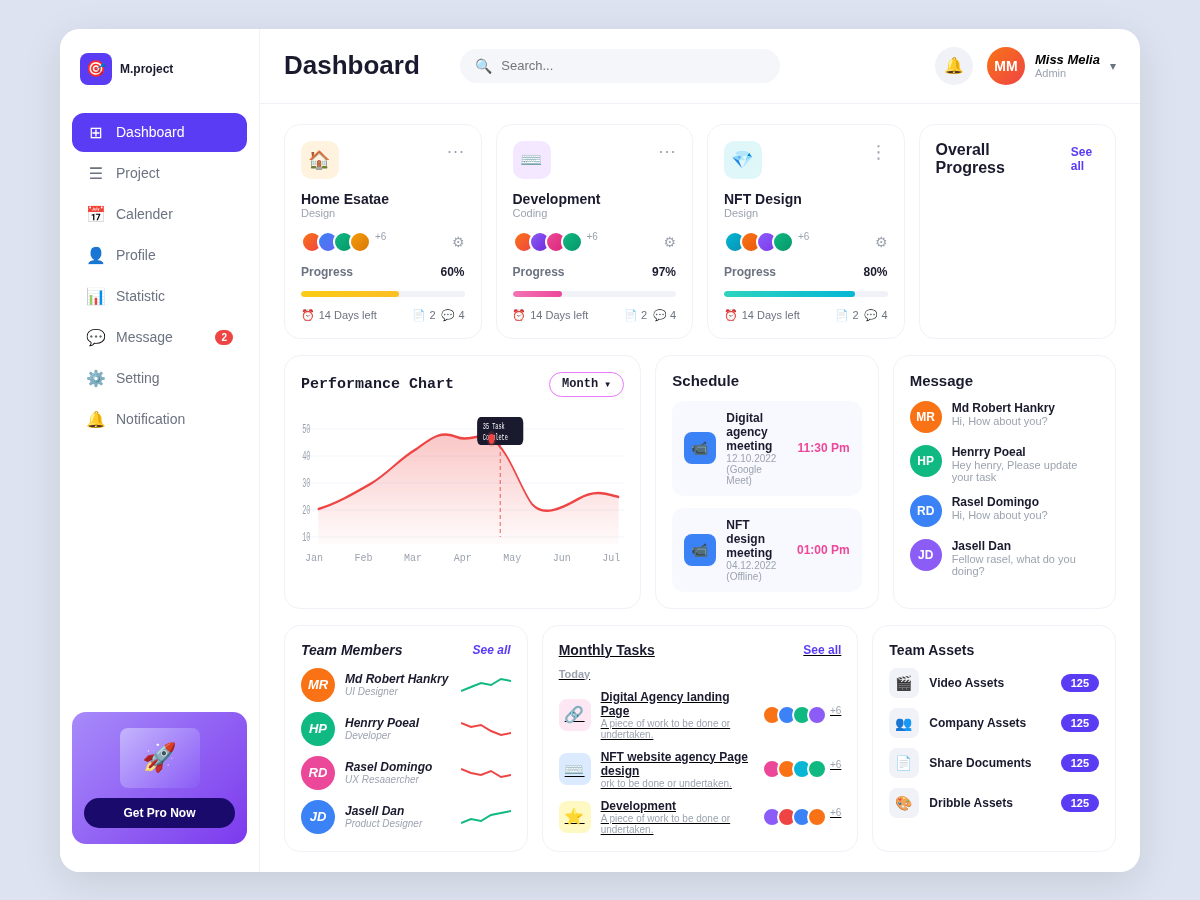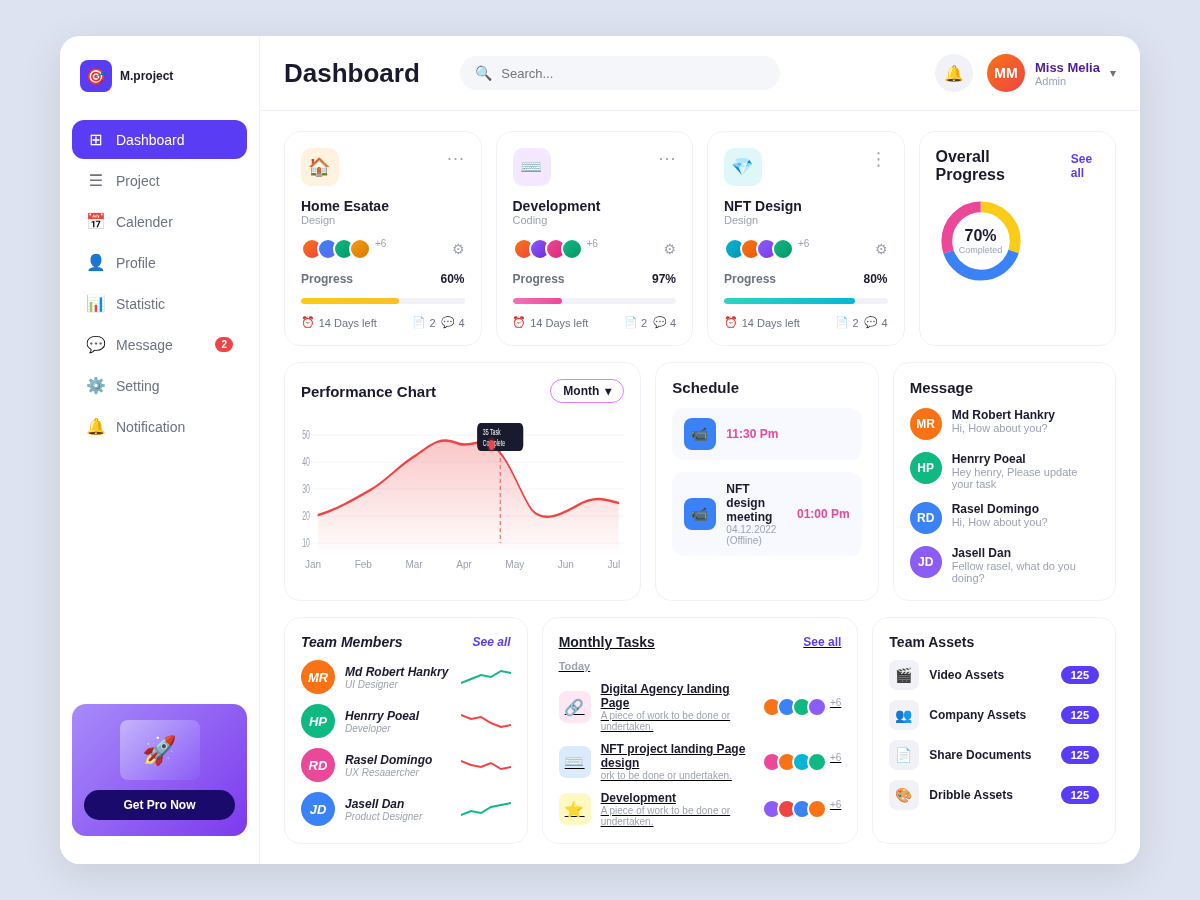--- a/index.html
+++ b/index.html
@@ -103,21 +103,21 @@
       cursor: pointer; font-size: 16px;
     }
     .user-info { display: flex; align-items: center; gap: 10px; }
     .avatar {
       width: 38px; height: 38px; border-radius: 50%;
       background: linear-gradient(135deg, #f97316, #ef4444);
       display: flex; align-items: center; justify-content: center;
       color: #fff; font-weight: 700; font-size: 14px;
     }
     .user-details { display: flex; flex-direction: column; }
-    .user-name { font-size: 13px; font-weight: 700; color: #4c1d95; }
+    .user-name { font-size: 13px; font-weight: 700; color: #000000; font-style: italic; }
     .user-role { font-size: 11px; color: #9ca3af; }
     .chevron { color: #6b7280; font-size: 12px; }
 
     
     .dashboard { flex: 1; padding: 20px 24px; overflow-y: auto; display: flex; flex-direction: column; gap: 16px; }
 
     
     .row1 { display: grid; grid-template-columns: 1fr 1fr 1fr 1fr; gap: 14px; }
     .project-card {
       background: #fff; border: 1px solid #f0f2f8; border-radius: 16px;
@@ -185,20 +185,21 @@
     .donut-pct { font-size: 16px; font-weight: 800; color: #1a1a2e; }
     .donut-label { font-size: 9px; color: #9ca3af; }
 
     
     .row2 { display: grid; grid-template-columns: 1.6fr 1fr 1fr; gap: 14px; }
 
     
     .chart-card {
       background: #fff; border: 1px solid #f0f2f8; border-radius: 16px;
       padding: 16px;
+      font-family: Liberation Mono, monospace;
     }
     .chart-header { display: flex; justify-content: space-between; align-items: center; margin-bottom: 12px; }
     .chart-title { font-size: 15px; font-weight: 800; color: #1a1a2e; }
     .month-select {
       display: flex; align-items: center; gap: 6px;
       background: #fff; border: 1.5px solid #e879f9; border-radius: 20px;
       padding: 4px 12px; font-size: 12px; color: #1a1a2e; font-weight: 600; cursor: pointer;
     }
     .chart-area { height: 140px; position: relative; }
     .chart-svg { width: 100%; height: 100%; }
@@ -498,36 +499,20 @@
             </div>
           </div>
         </div>
 
         <div class="overall-card">
           <div class="overall-header">
             <span class="overall-title">Overall Progress</span>
             <span class="see-all">See all</span>
           </div>
           <div class="overall-body">
-            <div class="donut-wrap">
-              <svg viewBox="0 0 100 100">
-
-                <circle cx="50" cy="50" r="38" fill="none" stroke="#f0f2f8" stroke-width="12"></circle>
-
-                <circle cx="50" cy="50" r="38" fill="none" stroke="#facc15" stroke-width="12" stroke-dasharray="71.5 167.5" stroke-dashoffset="0" transform="rotate(-90 50 50)"></circle>
-
-                <circle cx="50" cy="50" r="38" fill="none" stroke="#3b82f6" stroke-width="12" stroke-dasharray="95 144" stroke-dashoffset="-71.5" transform="rotate(-90 50 50)"></circle>
-
-                <circle cx="50" cy="50" r="38" fill="none" stroke="#ec4899" stroke-width="12" stroke-dasharray="71.5 167.5" stroke-dashoffset="-166.5" transform="rotate(-90 50 50)"></circle>
-              </svg>
-              <div class="donut-center">
-                <div class="donut-pct">70%</div>
-                <div class="donut-label">Completed</div>
-              </div>
-            </div>
           </div>
         </div>
       </div>
 
       <div class="row2">
 
         <div class="chart-card">
           <div class="chart-header">
             <span class="chart-title">Performance Chart</span>
             <div class="month-select">
@@ -578,20 +563,24 @@
               <span>May</span>
               <span>Jun</span>
               <span>Jul</span>
           </div>
         </div>
 
         <div class="schedule-card">
           <span class="schedule-title">Schedule</span>
           <div class="schedule-item">
             <div class="schedule-icon-wrap">📹</div>
+            <div class="schedule-info">
+              <div class="schedule-name">Digital agency meeting</div>
+              <div class="schedule-date">12.10.2022 (Google Meet)</div>
+            </div>
             <span class="schedule-time">11:30 Pm</span>
           </div>
           <div class="schedule-item">
             <div class="schedule-icon-wrap">📹</div>
             <div class="schedule-info">
               <div class="schedule-name">NFT design meeting</div>
               <div class="schedule-date">04.12.2022 (Offline)</div>
             </div>
             <span class="schedule-time">01:00 Pm</span>
           </div>
@@ -695,21 +684,21 @@
               <div class="task-avatar-sm" style="background:#f97316"></div>
               <div class="task-avatar-sm" style="background:#3b82f6"></div>
               <div class="task-avatar-sm" style="background:#10b981"></div>
               <div class="task-avatar-sm" style="background:#8b5cf6"></div>
               <span class="task-count">+6</span>
             </div>
           </div>
           <div class="task-item">
             <div class="task-icon blue">⌨️</div>
             <div class="task-info">
-              <div class="task-name">NFT project landing Page design</div>
+              <div class="task-name">NFT website agency Page design</div>
               <div class="task-desc">ork to be done or undertaken.</div>
             </div>
             <div class="task-avatars">
               <div class="task-avatar-sm" style="background:#ec4899"></div>
               <div class="task-avatar-sm" style="background:#f97316"></div>
               <div class="task-avatar-sm" style="background:#06b6d4"></div>
               <div class="task-avatar-sm" style="background:#10b981"></div>
               <span class="task-count">+6</span>
             </div>
           </div>

